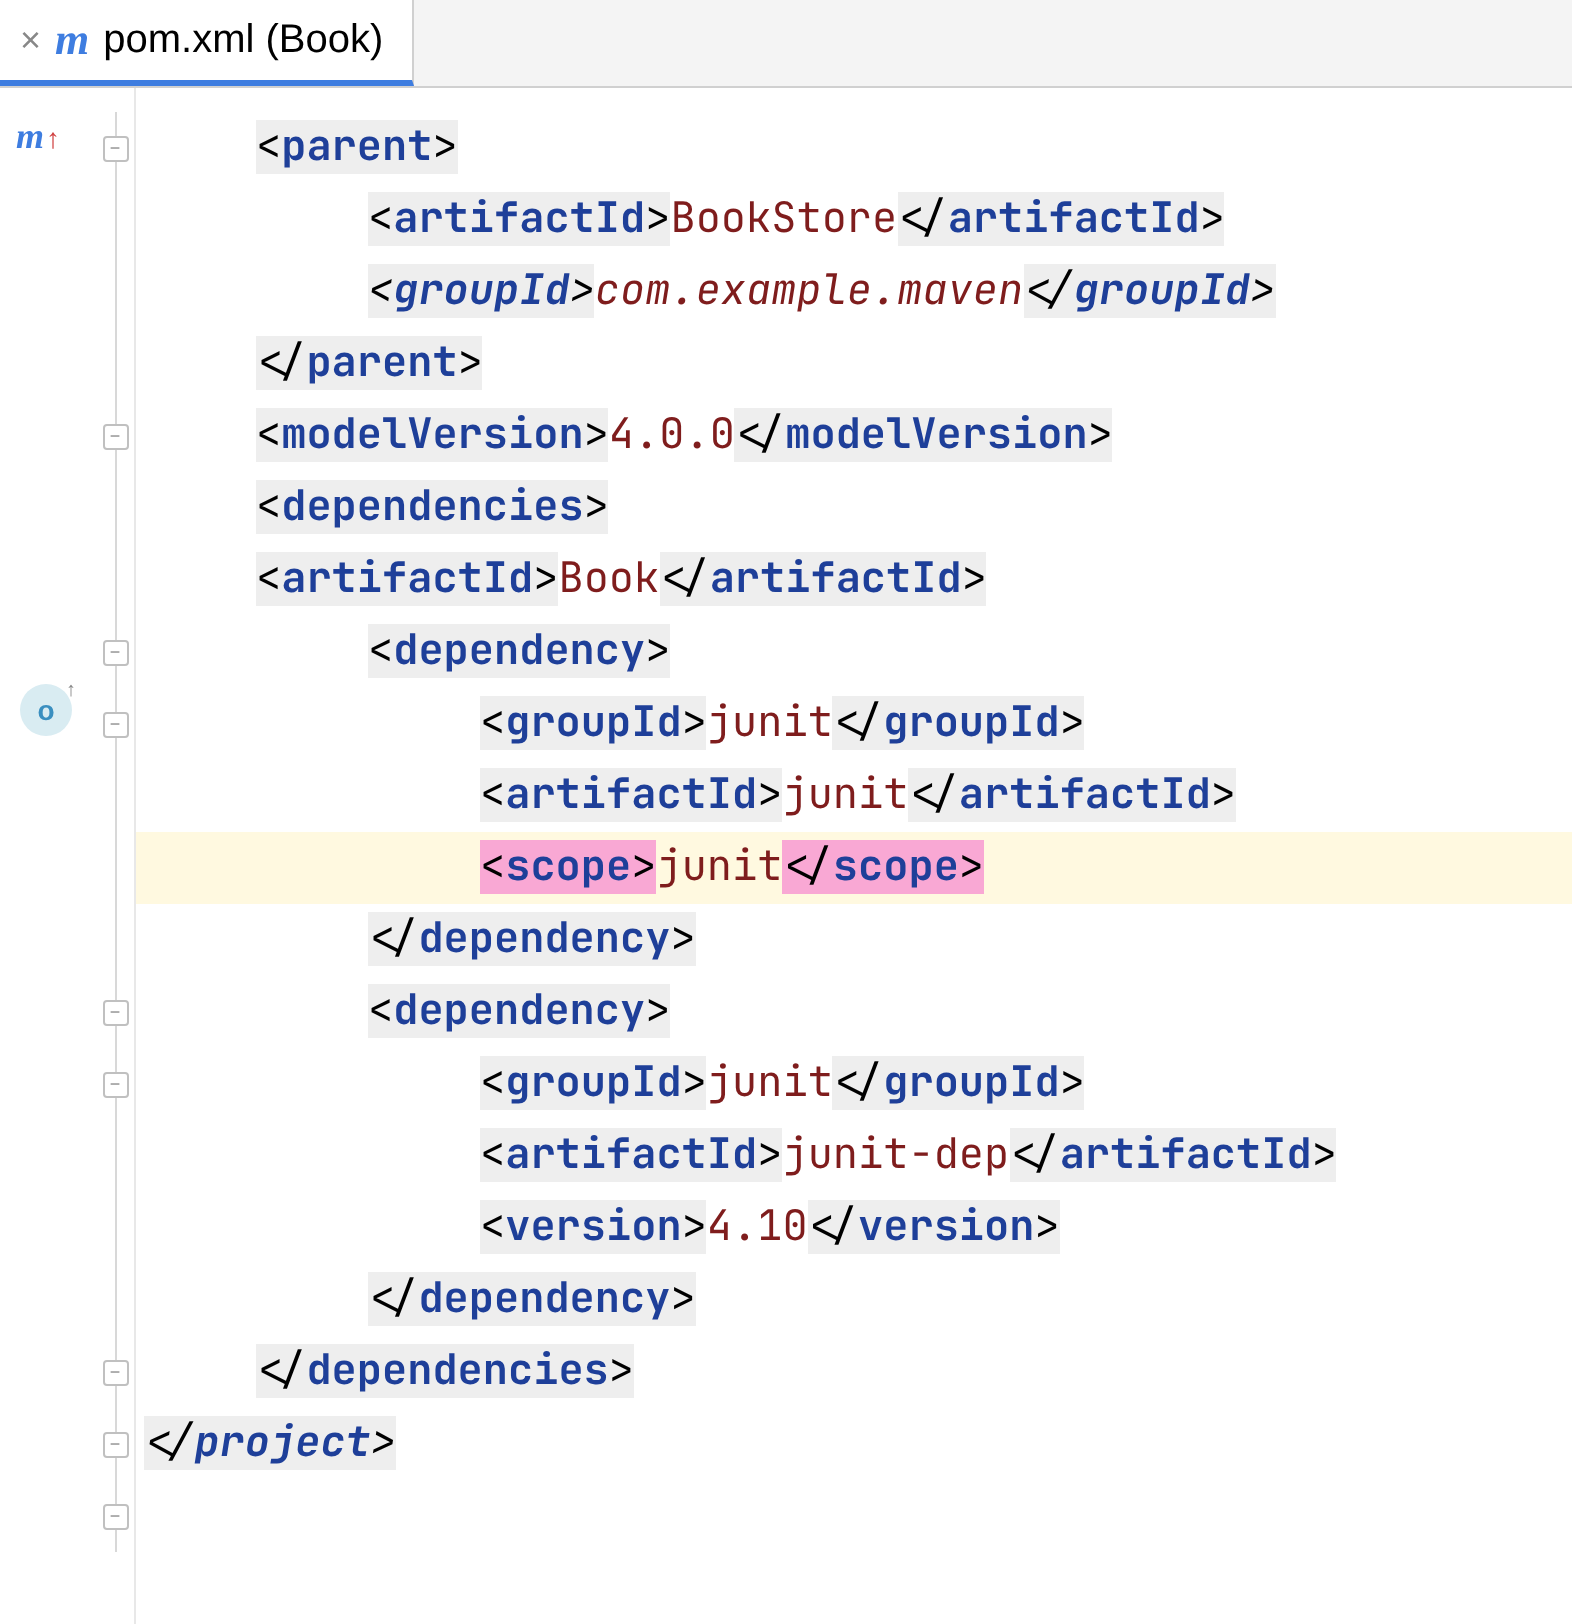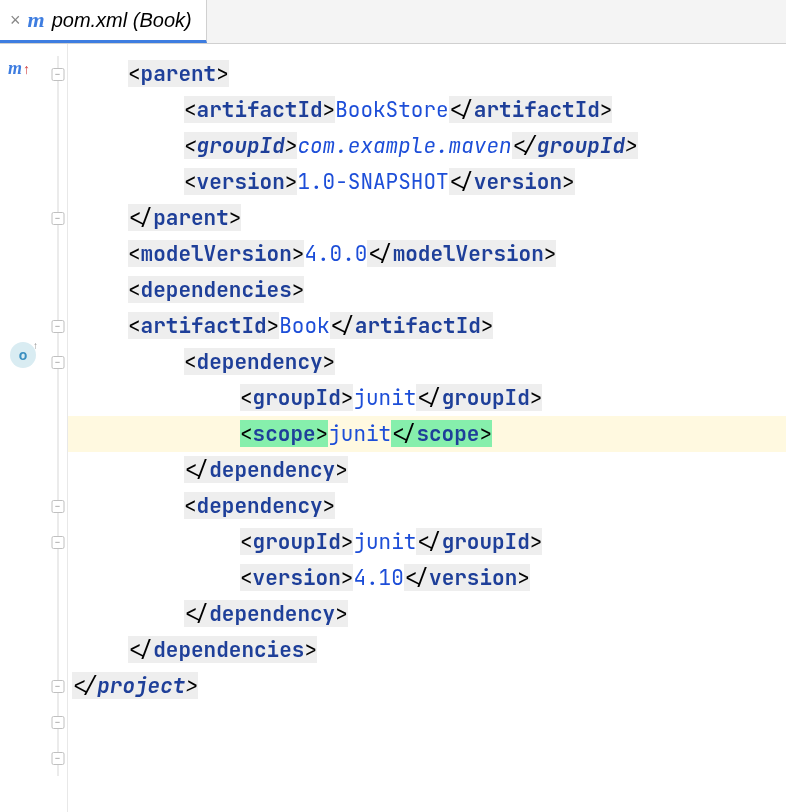--- a/index.html
+++ b/index.html
@@ -35,21 +35,20 @@
   .tab-icon {
     color: #3e7de0;
     font-weight: 900;
     font-style: italic;
     font-size: 22px;
     font-family: Georgia, serif;
   }
   .tab-title {
     font-size: 20px;
     color: #000;
-    font-style: italic;
   }
   .editor-wrap {
     display: flex;
     height: calc(100% - 44px);
   }
   .left-gutter {
     width: 48px;
     background: #ffffff;
     position: relative;
     flex-shrink: 0;
@@ -138,22 +137,22 @@
     line-height: 36px;
     white-space: pre;
     padding-left: 4px;
   }
   .code-line.highlighted {
     background: #fff9e0;
   }
   .tag-bg { background: #eeeeee; }
   .tag-name { color: #1e3f99; font-weight: bold; }
   .tag-punct { color: #000; }
-  .text-val { color: #1d4ed8; }
-  .sel { background: #86efac; }
+  .text-val { color: #7f1d1d; }
+  .sel { background: #f9a8d4; }
 </style>
 </head>
 <body>
 
 <div class="tab-bar">
   <div class="tab">
     <span class="tab-close">×</span>
     <span class="tab-icon">m</span>
     <span class="tab-title">pom.xml (Book)</span>
   </div>
@@ -181,29 +180,30 @@
     <div class="fold-marker" style="top:492px;">−</div>
     <div class="fold-marker" style="top:636px;">−</div>
     <div class="fold-marker" style="top:672px;">−</div>
     <div class="fold-marker" style="top:708px;">−</div>
   </div>
 
   <div class="code-area" id="code-area">
       <div class="code-line" style="padding-left: 60px;"><span class="tag-bg"><span class="tag-punct">&lt;</span><span class="tag-name">parent</span><span class="tag-punct">&gt;</span></span></div>
       <div class="code-line" style="padding-left: 116px;"><span class="tag-bg"><span class="tag-punct">&lt;</span><span class="tag-name">artifactId</span><span class="tag-punct">&gt;</span></span><span class="text-val">BookStore</span><span class="tag-bg"><span class="tag-punct">&lt;/</span><span class="tag-name">artifactId</span><span class="tag-punct">&gt;</span></span></div>
       <div class="code-line" style="padding-left: 116px; font-style: italic;"><span class="tag-bg"><span class="tag-punct">&lt;</span><span class="tag-name">groupId</span><span class="tag-punct">&gt;</span></span><span class="text-val">com.example.maven</span><span class="tag-bg"><span class="tag-punct">&lt;/</span><span class="tag-name">groupId</span><span class="tag-punct">&gt;</span></span></div>
-      <div class="code-line" style="padding-left: 116px;"><span class="tag-bg"><span class="tag-punct">&lt;</span><span class="tag-name">version</span><span class="tag-punct">&gt;</span></span><span class="text-val">1.0-SNAPSHOT</span><span class="tag-bg"><span class="tag-punct">&lt;/</span><span class="tag-name">version</span><span class="tag-punct">&gt;</span></span></div>
       <div class="code-line" style="padding-left: 60px;"><span class="tag-bg"><span class="tag-punct">&lt;/</span><span class="tag-name">parent</span><span class="tag-punct">&gt;</span></span></div>
       <div class="code-line" style="padding-left: 60px;"><span class="tag-bg"><span class="tag-punct">&lt;</span><span class="tag-name">modelVersion</span><span class="tag-punct">&gt;</span></span><span class="text-val">4.0.0</span><span class="tag-bg"><span class="tag-punct">&lt;/</span><span class="tag-name">modelVersion</span><span class="tag-punct">&gt;</span></span></div>
       <div class="code-line" style="padding-left: 60px;"><span class="tag-bg"><span class="tag-punct">&lt;</span><span class="tag-name">dependencies</span><span class="tag-punct">&gt;</span></span></div>
       <div class="code-line" style="padding-left: 60px;"><span class="tag-bg"><span class="tag-punct">&lt;</span><span class="tag-name">artifactId</span><span class="tag-punct">&gt;</span></span><span class="text-val">Book</span><span class="tag-bg"><span class="tag-punct">&lt;/</span><span class="tag-name">artifactId</span><span class="tag-punct">&gt;</span></span></div>
       <div class="code-line" style="padding-left: 116px;"><span class="tag-bg"><span class="tag-punct">&lt;</span><span class="tag-name">dependency</span><span class="tag-punct">&gt;</span></span></div>
       <div class="code-line" style="padding-left: 172px;"><span class="tag-bg"><span class="tag-punct">&lt;</span><span class="tag-name">groupId</span><span class="tag-punct">&gt;</span></span><span class="text-val">junit</span><span class="tag-bg"><span class="tag-punct">&lt;/</span><span class="tag-name">groupId</span><span class="tag-punct">&gt;</span></span></div>
+      <div class="code-line" style="padding-left: 172px;"><span class="tag-bg"><span class="tag-punct">&lt;</span><span class="tag-name">artifactId</span><span class="tag-punct">&gt;</span></span><span class="text-val">junit</span><span class="tag-bg"><span class="tag-punct">&lt;/</span><span class="tag-name">artifactId</span><span class="tag-punct">&gt;</span></span></div>
       <div class="code-line highlighted" style="padding-left: 172px;"><span class="sel"><span class="tag-punct">&lt;</span><span class="tag-name">scope</span><span class="tag-punct">&gt;</span></span><span class="text-val">junit</span><span class="sel"><span class="tag-punct">&lt;/</span><span class="tag-name">scope</span><span class="tag-punct">&gt;</span></span></div>
       <div class="code-line" style="padding-left: 116px;"><span class="tag-bg"><span class="tag-punct">&lt;/</span><span class="tag-name">dependency</span><span class="tag-punct">&gt;</span></span></div>
       <div class="code-line" style="padding-left: 116px;"><span class="tag-bg"><span class="tag-punct">&lt;</span><span class="tag-name">dependency</span><span class="tag-punct">&gt;</span></span></div>
       <div class="code-line" style="padding-left: 172px;"><span class="tag-bg"><span class="tag-punct">&lt;</span><span class="tag-name">groupId</span><span class="tag-punct">&gt;</span></span><span class="text-val">junit</span><span class="tag-bg"><span class="tag-punct">&lt;/</span><span class="tag-name">groupId</span><span class="tag-punct">&gt;</span></span></div>
+      <div class="code-line" style="padding-left: 172px;"><span class="tag-bg"><span class="tag-punct">&lt;</span><span class="tag-name">artifactId</span><span class="tag-punct">&gt;</span></span><span class="text-val">junit-dep</span><span class="tag-bg"><span class="tag-punct">&lt;/</span><span class="tag-name">artifactId</span><span class="tag-punct">&gt;</span></span></div>
       <div class="code-line" style="padding-left: 172px;"><span class="tag-bg"><span class="tag-punct">&lt;</span><span class="tag-name">version</span><span class="tag-punct">&gt;</span></span><span class="text-val">4.10</span><span class="tag-bg"><span class="tag-punct">&lt;/</span><span class="tag-name">version</span><span class="tag-punct">&gt;</span></span></div>
       <div class="code-line" style="padding-left: 116px;"><span class="tag-bg"><span class="tag-punct">&lt;/</span><span class="tag-name">dependency</span><span class="tag-punct">&gt;</span></span></div>
       <div class="code-line" style="padding-left: 60px;"><span class="tag-bg"><span class="tag-punct">&lt;/</span><span class="tag-name">dependencies</span><span class="tag-punct">&gt;</span></span></div>
       <div class="code-line" style="padding-left: 4px; font-style: italic;"><span class="tag-bg"><span class="tag-punct">&lt;/</span><span class="tag-name">project</span><span class="tag-punct">&gt;</span></span></div>
     </div>
 </div>
 
 </body></html>

